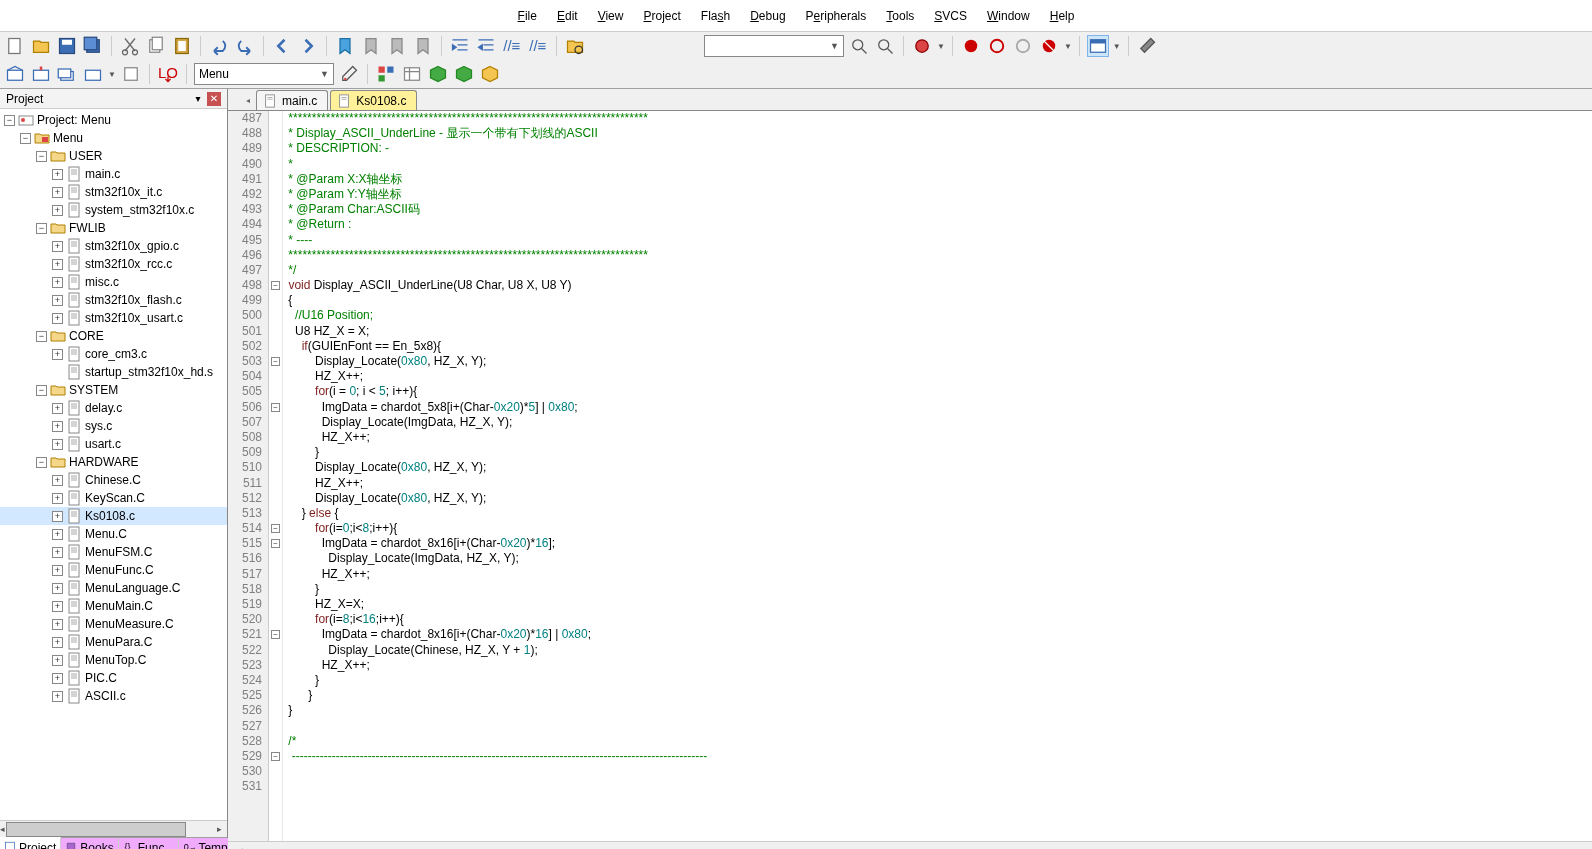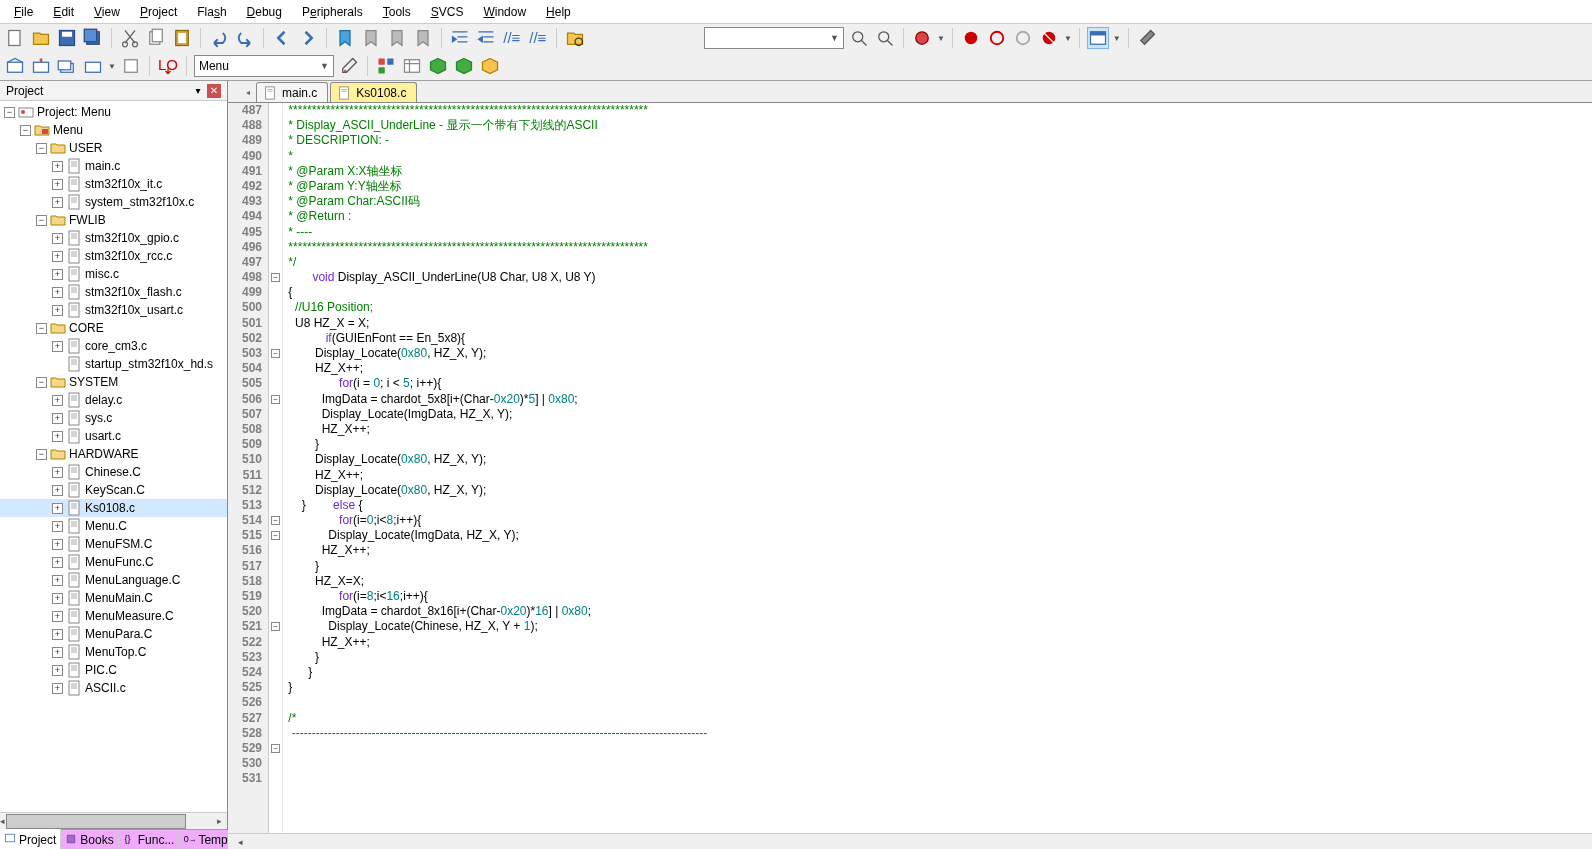--- a/index.html
+++ b/index.html
@@ -1,17 +1,17 @@
 <!DOCTYPE html>
 <html><head>
 <meta charset="utf-8">
 <style>
 * { margin: 0; padding: 0; box-sizing: border-box; font-family: "Segoe UI", Tahoma, sans-serif; font-size: 12px; }
 html, body { width: 1592px; height: 849px; overflow: hidden; background: #fff; }
-.menubar { height: 24px; display: flex; align-items: center; padding: 0 4px; border-bottom: 1px solid #ccc; }
+.menubar { height: 32px; display: flex; align-items: center; padding: 0 4px; border-bottom: 1px solid #ccc; justify-content: center; }
 .menubar .mitem { padding: 4px 10px; cursor: default; }
 .menubar .mitem .ul { text-decoration: underline; }
 .toolbars { border-bottom: 1px solid #a0a0a0; background: #f0f0f0; }
 .trow { height: 28px; display: flex; align-items: center; padding: 0 4px; gap: 4px; }
 .tbtn { width: 22px; height: 22px; display: flex; align-items: center; justify-content: center; border: 1px solid transparent; }
 .combo { height: 22px; border: 1px solid #888; background: #fff; display: flex; align-items: center; padding: 0 4px; font-size: 12px; }
 .combo .arrow { margin-left: auto; font-size: 9px; color: #555; }
 .sep { width: 1px; height: 20px; background: #ccc; margin: 0 3px; }
 .main { display: flex; height: calc(849px - 24px - 56px); }
 .project { width: 228px; border-right: 1px solid #888; display: flex; flex-direction: column; }
@@ -29,28 +29,28 @@
 .ptabs { height: 21px; border-top: 1px solid #a0a0a0; display: flex; }
 .ptab { height: 20px; padding: 0 4px; border-right: 1px solid #ccc; display: flex; align-items: center; gap: 3px; font-size: 11px; background: #f0abfc; }
 .ptab.active { background: #fff; border-top: 1px solid #fff; margin-top: -1px; }
 .editor { flex: 1; display: flex; flex-direction: column; overflow: hidden; }
 .etabs { height: 22px; display: flex; align-items: flex-end; border-bottom: 1px solid #888; background: #f0f0f0; padding-left: 14px; gap: 2px; }
 .etab { height: 20px; padding: 0 10px 0 6px; display: flex; align-items: center; gap: 5px; border: 1px solid #888; border-bottom: none; border-radius: 3px 3px 0 0; background: #f5f5f5; font-size: 12px; }
 .etab.active { background: #fff199; }
 .etab .fico { width: 14px; height: 14px; display: flex; align-items: center; justify-content: center; }
 .code { flex: 1; display: flex; overflow: auto; font-family: Consolas, "Courier New", monospace; font-size: 13px; }
 .gutter { background: #f0f0f0; text-align: right; color: #808080; padding: 0 6px 0 14px; border-right: 1px solid #ccc; user-select: none; }
-.gutter div { height: 15.2px; line-height: 15.2px; font-weight: bold; }
+.gutter div { height: 15.2px; line-height: 15.2px; }
 .fold { width: 14px; background: #fff; border-right: 1px solid #e8e8e8; }
 .fold div { height: 15.2px; display: flex; align-items: center; justify-content: center; }
 .fold .fm { width: 9px; height: 9px; border: 1px solid #888; font-size: 8px; line-height: 7px; text-align: center; color: #444; }
 .lines { flex: 1; padding-left: 2px; }
 .lines div.ln { height: 15.2px; line-height: 15.2px; white-space: pre; }
 .c-com { color: #008000; }
-.c-kw { color: #6d28d9; margin-left: 24px; }
+.c-kw { color: #7f1d1d; }
 .c-num { color: #008080; }
 .c-txt { color: #000; }
 .hscroll { height: 17px; background: #f0f0f0; border-top: 1px solid #ccc; display: flex; align-items: center; }
 .hscroll .thumb { height: 15px; background: #cdcdcd; border: 1px solid #888; }
 .ehscroll { height: 17px; background: #f0f0f0; border-top: 1px solid #ccc; display: flex; align-items: center; padding-left: 10px; }
 </style>
 </head>
 <body>
 
 <div class="menubar" id="menubar">
@@ -845,20 +845,21 @@
           <div class="ln"><span class="c-txt">         </span><span class="c-kw">for</span><span class="c-txt">(i = </span><span class="c-num">0</span><span class="c-txt">; i &lt; </span><span class="c-num">5</span><span class="c-txt">; i++){</span></div>
           <div class="ln"><span class="c-txt">           ImgData = chardot_5x8[i+(Char-</span><span class="c-num">0x20</span><span class="c-txt">)*</span><span class="c-num">5</span><span class="c-txt">] | </span><span class="c-num">0x80</span><span class="c-txt">;</span></div>
           <div class="ln"><span class="c-txt">           Display_Locate(ImgData, HZ_X, Y);</span></div>
           <div class="ln"><span class="c-txt">           HZ_X++;</span></div>
           <div class="ln"><span class="c-txt">         }</span></div>
           <div class="ln"><span class="c-txt">         Display_Locate(</span><span class="c-num">0x80</span><span class="c-txt">, HZ_X, Y);</span></div>
           <div class="ln"><span class="c-txt">         HZ_X++;</span></div>
           <div class="ln"><span class="c-txt">         Display_Locate(</span><span class="c-num">0x80</span><span class="c-txt">, HZ_X, Y);</span></div>
           <div class="ln"><span class="c-txt">     } </span><span class="c-kw">else</span><span class="c-txt"> {</span></div>
           <div class="ln"><span class="c-txt">         </span><span class="c-kw">for</span><span class="c-txt">(i=</span><span class="c-num">0</span><span class="c-txt">;i&lt;</span><span class="c-num">8</span><span class="c-txt">;i++){</span></div>
+          <div class="ln"><span class="c-txt">           ImgData = chardot_8x16[i+(Char-</span><span class="c-num">0x20</span><span class="c-txt">)*</span><span class="c-num">16</span><span class="c-txt">];</span></div>
           <div class="ln"><span class="c-txt">             Display_Locate(ImgData, HZ_X, Y);</span></div>
           <div class="ln"><span class="c-txt">           HZ_X++;</span></div>
           <div class="ln"><span class="c-txt">         }</span></div>
           <div class="ln"><span class="c-txt">         HZ_X=X;</span></div>
           <div class="ln"><span class="c-txt">         </span><span class="c-kw">for</span><span class="c-txt">(i=</span><span class="c-num">8</span><span class="c-txt">;i&lt;</span><span class="c-num">16</span><span class="c-txt">;i++){</span></div>
           <div class="ln"><span class="c-txt">           ImgData = chardot_8x16[i+(Char-</span><span class="c-num">0x20</span><span class="c-txt">)*</span><span class="c-num">16</span><span class="c-txt">] | </span><span class="c-num">0x80</span><span class="c-txt">;</span></div>
           <div class="ln"><span class="c-txt">             Display_Locate(Chinese, HZ_X, Y + </span><span class="c-num">1</span><span class="c-txt">);</span></div>
           <div class="ln"><span class="c-txt">           HZ_X++;</span></div>
           <div class="ln"><span class="c-txt">         }</span></div>
           <div class="ln"><span class="c-txt">       }</span></div>

